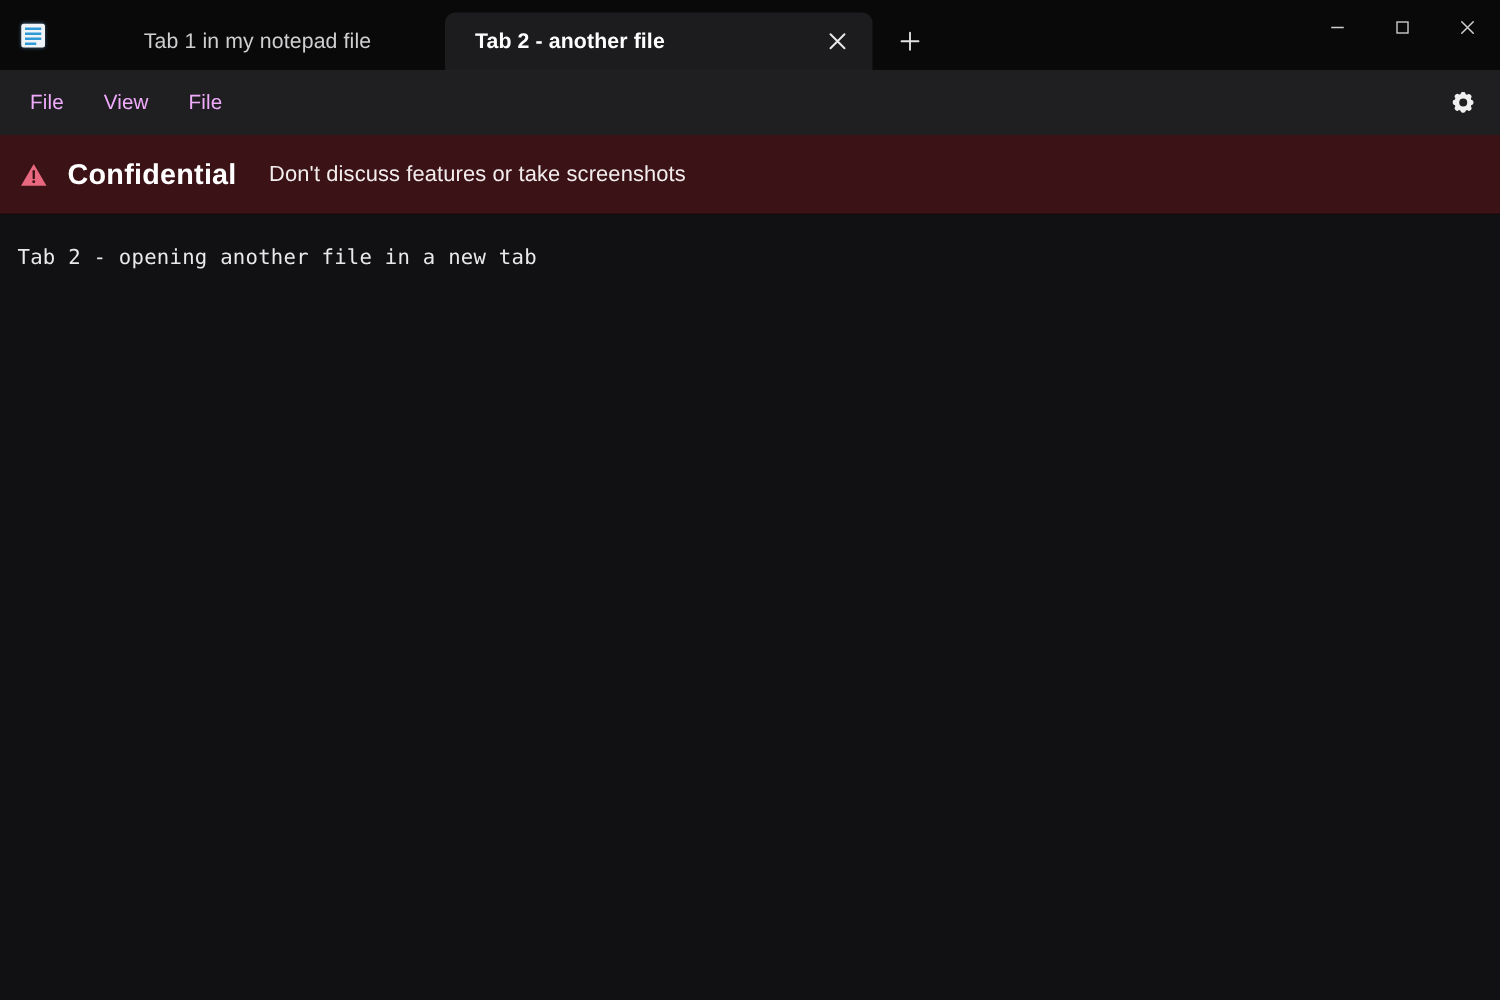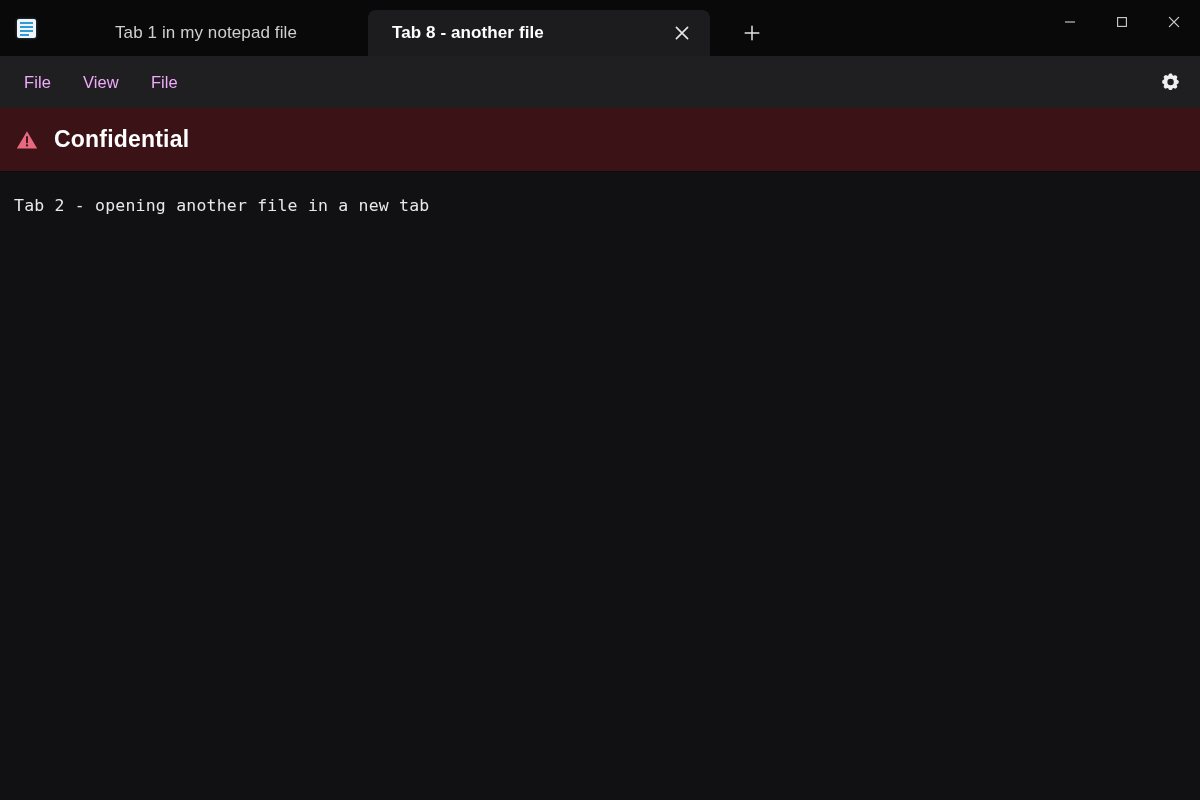--- a/index.html
+++ b/index.html
@@ -66,21 +66,20 @@
   .app-icon .glyph i:nth-child(3) { top: 11px; }
   .app-icon .glyph i:nth-child(4) { top: 15px; right: 7px; }
 
   .tabstrip {
     position: absolute;
     left: 56px;
     bottom: 0;
     height: 56px;
     display: flex;
     align-items: flex-end;
-    gap: 12px;
   }
 
   .tab {
     position: relative;
     height: 46px;
     display: flex;
     align-items: center;
     border-radius: 8px 8px 0 0;
     padding: 0 16px;
     box-sizing: border-box;
@@ -249,21 +248,21 @@
         </span>
     </div>
 
     <div class="tabstrip">
 
       <div class="tab inactive">
         <span class="tab-title">Tab 1 in my notepad file</span>
       </div>
 
       <div class="tab active">
-        <span class="tab-title">Tab 8 - another file</span>
+        <span class="tab-title">Tab 2 - another file</span>
         <span class="tab-close">
           <svg width="16" height="16" viewBox="0 0 16 16">
             <path d="M2.4 2.4 L13.6 13.6 M13.6 2.4 L2.4 13.6" stroke="#e8e8e9" stroke-width="1.6" stroke-linecap="round"></path>
           </svg>
         </span>
       </div>
 
       <div class="newtab">
         <svg width="18" height="18" viewBox="0 0 18 18">
           <path d="M9 2.2 L9 15.8 M2.2 9 L15.8 9" stroke="#e2e2e3" stroke-width="1.5" stroke-linecap="round"></path>
@@ -307,19 +306,20 @@
 
   <div class="banner">
     <div class="banner-icon">
       <svg width="24" height="24" viewBox="0 0 24 24">
         <path d="M12 3.2 L22.2 20.6 L1.8 20.6 Z" fill="#e8697f"></path>
         <path d="M12 9 L12 14.4" stroke="#3b1216" stroke-width="1.9" stroke-linecap="round"></path>
         <circle cx="12" cy="17.4" r="1.15" fill="#3b1216"></circle>
       </svg>
     </div>
     <span class="banner-title">Confidential</span>
+    <span class="banner-message">Don't discuss features or take screenshots</span>
   </div>
 
   <div class="editor">
     <div class="editor-text">Tab 2 - opening another file in a new tab</div>
   </div>
 
 </div>
 
 </body></html>

